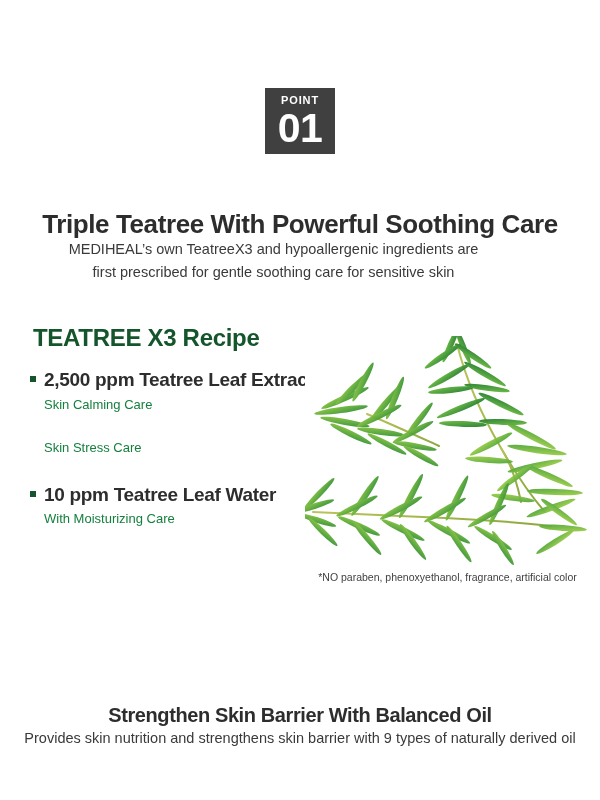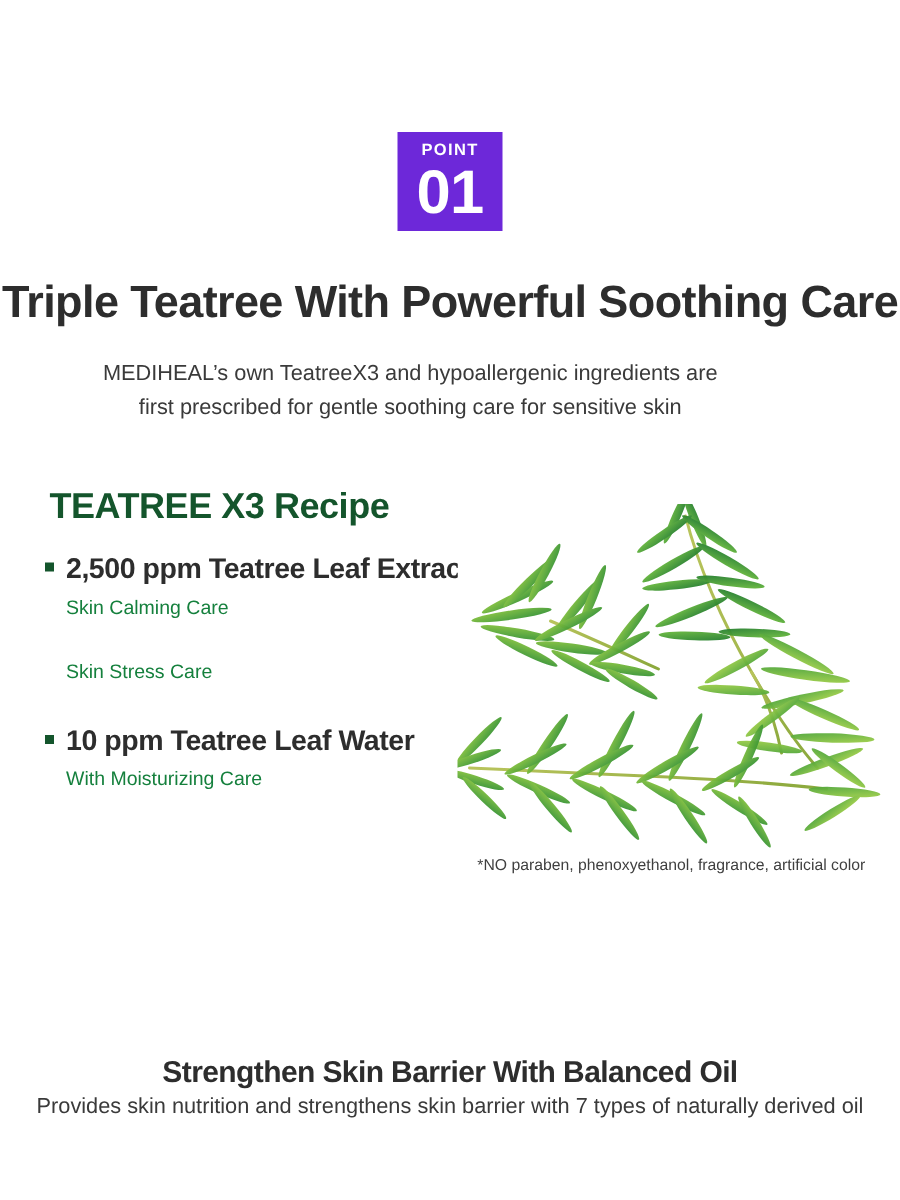--- a/index.html
+++ b/index.html
@@ -22,21 +22,21 @@
     position: absolute;
     top: 88px;
     left: 0;
     width: 600px;
     display: flex;
     justify-content: center;
   }
   .point-badge {
     width: 70px;
     height: 66px;
-    background: #6d28d9;
+    background: #404040;
     display: flex;
     flex-direction: column;
     align-items: center;
     justify-content: center;
     box-sizing: border-box;
     padding-top: 2px;
   }
   .point-badge .point-label {
     color: #ffffff;
     font-size: 11px;
@@ -49,25 +49,25 @@
     color: #ffffff;
     font-size: 41px;
     font-weight: 700;
     line-height: 1;
     letter-spacing: -0.5px;
   }
 
   
   .main-heading {
     position: absolute;
-    top: 184px;
-    left: 0;
-    width: 600px;
-    text-align: center;
-    font-size: 30px;
+    top: 209px;
+    left: 0;
+    width: 600px;
+    text-align: center;
+    font-size: 26px;
     font-weight: 700;
     letter-spacing: -0.4px;
     color: #2d2d2d;
     line-height: 1.2;
   }
   .sub-heading {
     position: absolute;
     top: 238px;
     left: 0;
     width: 547px;
@@ -347,13 +347,13 @@
         <ellipse cx="-4" cy="14" rx="22" ry="2.9" transform="rotate(32 -4 14)"></ellipse>
         <ellipse cx="6" cy="24" rx="20" ry="2.8" transform="rotate(58 6 24)"></ellipse>
       </g>
     </g>
   </svg>
 </div>
 
 <div class="disclaimer">*NO paraben, phenoxyethanol, fragrance, artificial color</div>
 
 <div class="section2-heading">Strengthen Skin Barrier With Balanced Oil</div>
-<div class="section2-sub">Provides skin nutrition and strengthens skin barrier with 7 types of naturally derived oil</div>
+<div class="section2-sub">Provides skin nutrition and strengthens skin barrier with 9 types of naturally derived oil</div>
 
 </body></html>

